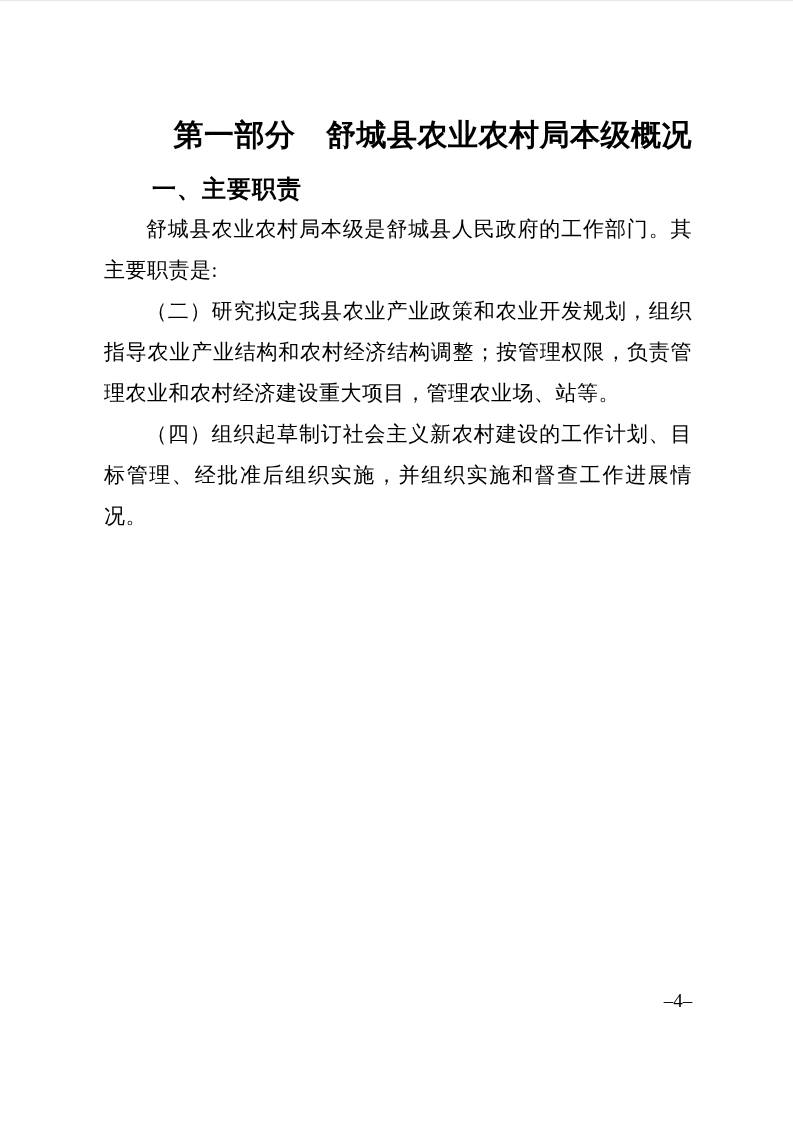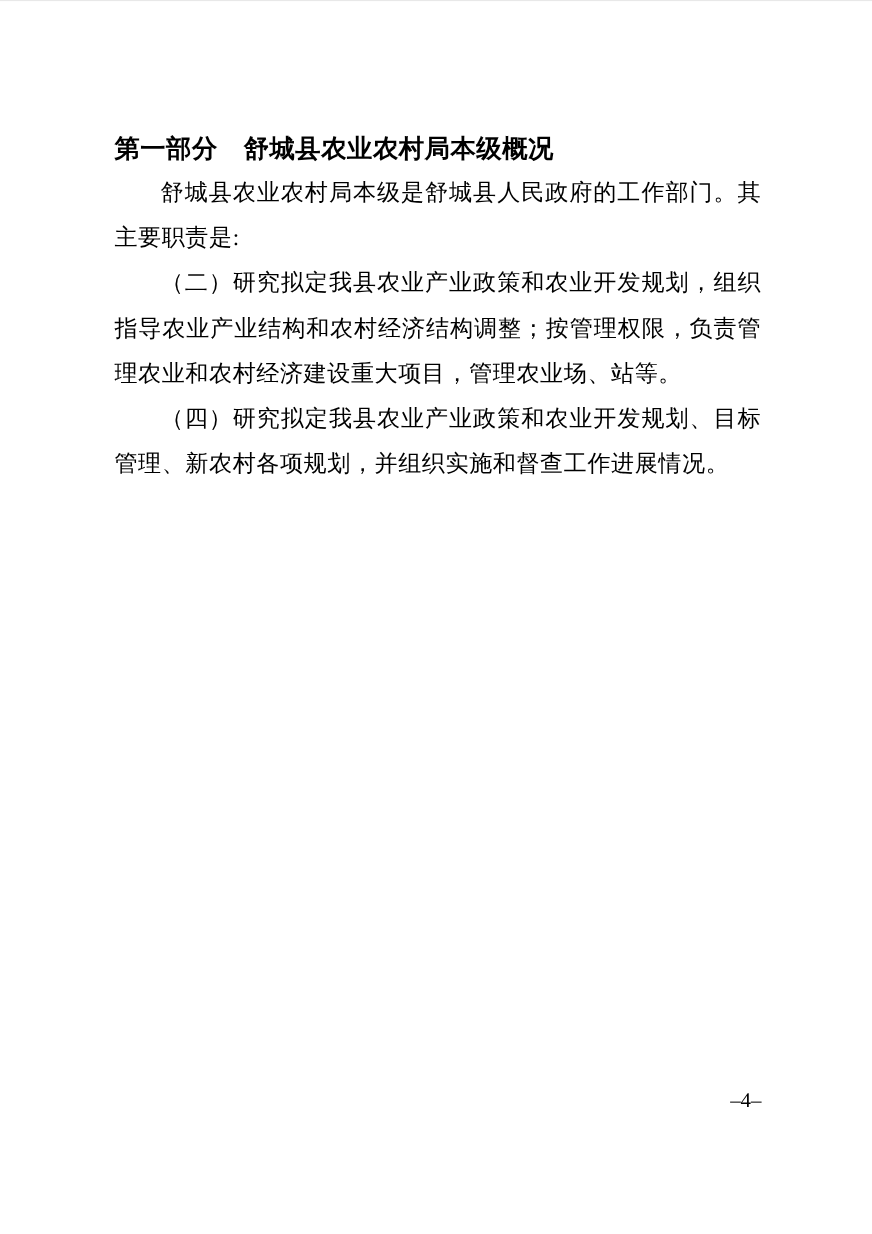--- a/index.html
+++ b/index.html
@@ -21,23 +21,23 @@
   .content {
     position: absolute;
     left: 104px;
     top: 118px;
     width: 588px;
   }
   .doc-title {
     margin: 0;
     font-family: "Liberation Sans", "DejaVu Sans", sans-serif;
     font-weight: 700;
-    font-size: 23px;
+    font-size: 30px;
     line-height: 32px;
-    text-align: left;
+    text-align: right;
     letter-spacing: 0.5px;
     white-space: pre;
   }
   .section-heading {
     margin: 22px 0 0 0;
     font-family: "Liberation Sans", "DejaVu Sans", sans-serif;
     font-weight: 700;
     font-size: 24px;
     line-height: 32px;
     text-indent: 2em;
@@ -66,20 +66,21 @@
     font-size: 19px;
     line-height: 20px;
   }
 </style>
 </head>
 <body>
 
 <div class="page" style="background: rgb(255, 255, 255); color: rgb(0, 0, 0);">
   <div class="content">
     <h1 class="doc-title">第一部分　舒城县农业农村局本级概况</h1>
+    <h2 class="section-heading">一、主要职责</h2>
     <div class="doc-body">
         <p>舒城县农业农村局本级是舒城县人民政府的工作部门。其主要职责是:</p>
         <p>（二）研究拟定我县农业产业政策和农业开发规划，组织指导农业产业结构和农村经济结构调整；按管理权限，负责管理农业和农村经济建设重大项目，管理农业场、站等。</p>
-        <p>（四）研究拟定我县农业产业政策和农业开发规划、目标管理、新农村各项规划，并组织实施和督查工作进展情况。</p>
+        <p>（四）组织起草制订社会主义新农村建设的工作计划、目标管理、经批准后组织实施，并组织实施和督查工作进展情况。</p>
       </div>
   </div>
   <div class="page-number">–4–</div>
 </div>
 
 </body></html>

